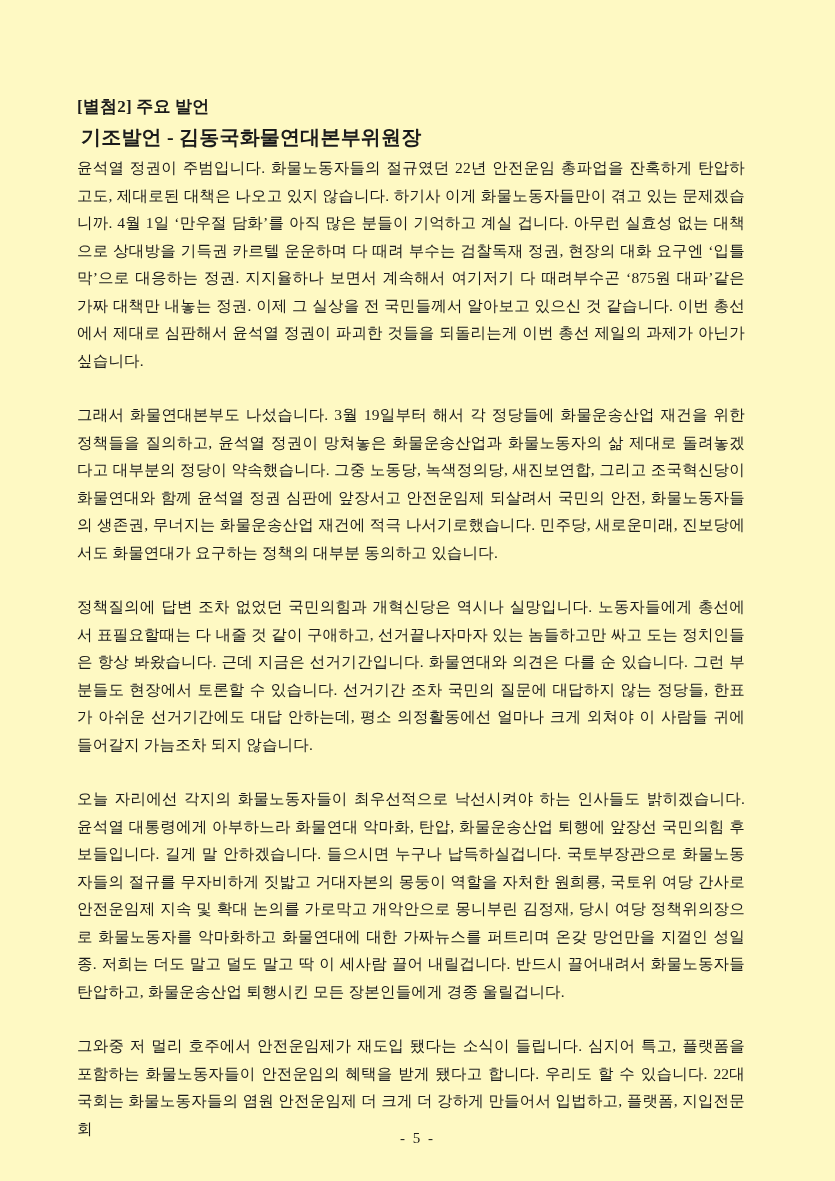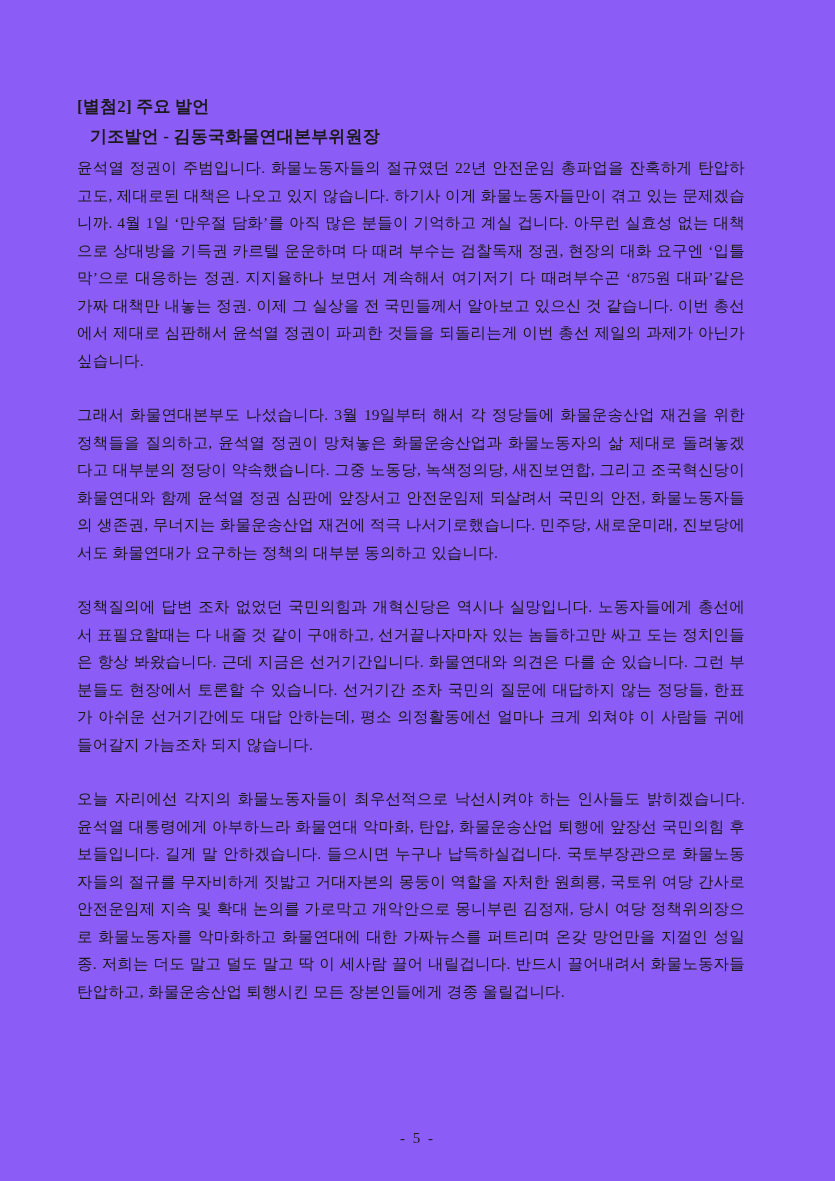--- a/index.html
+++ b/index.html
@@ -4,39 +4,39 @@
 <style>
   html, body {
     margin: 0;
     padding: 0;
     background: #ffffff;
   }
   .page {
     position: relative;
     width: 835px;
     height: 1181px;
-    background: #8b5cf6;
+    background: #fef9c3;
     box-sizing: border-box;
     padding: 92px 74px 0 77px;
     font-family: "Liberation Serif", "DejaVu Serif", serif;
     color: #1b1b1b;
     overflow: hidden;
   }
   .doc-title {
     font-size: 17px;
     font-weight: bold;
     line-height: 30px;
     margin: 0;
     letter-spacing: 0.2px;
   }
   .doc-subtitle {
-    font-size: 17px;
+    font-size: 20px;
     font-weight: bold;
     line-height: 30px;
-    margin: 0 0 2px 13px;
+    margin: 0 0 2px 4px;
     letter-spacing: 0.2px;
   }
   .body-text p {
     font-size: 15.5px;
     line-height: 27.5px;
     margin: 0 16px 27px 0;
     text-align: justify;
     word-break: break-all;
     letter-spacing: 0.2px;
   }
@@ -59,16 +59,17 @@
 
 <div class="page">
   <h1 class="doc-title">[별첨2] 주요 발언</h1>
   <h2 class="doc-subtitle">기조발언 - 김동국화물연대본부위원장</h2>
 
   <div class="body-text">
     <p>윤석열 정권이 주범입니다. 화물노동자들의 절규였던 22년 안전운임 총파업을 잔혹하게 탄압하고도, 제대로된 대책은 나오고 있지 않습니다. 하기사 이게 화물노동자들만이 겪고 있는 문제겠습니까. 4월 1일 ‘만우절 담화’를 아직 많은 분들이 기억하고 계실 겁니다. 아무런 실효성 없는 대책으로 상대방을 기득권 카르텔 운운하며 다 때려 부수는 검찰독재 정권, 현장의 대화 요구엔 ‘입틀막’으로 대응하는 정권.  지지율하나 보면서 계속해서 여기저기 다 때려부수곤 ‘875원 대파’같은 가짜 대책만 내놓는 정권. 이제 그 실상을 전 국민들께서 알아보고 있으신 것 같습니다. 이번 총선에서 제대로 심판해서 윤석열 정권이 파괴한 것들을 되돌리는게 이번 총선 제일의 과제가 아닌가 싶습니다.</p>
     <p>그래서 화물연대본부도 나섰습니다. 3월 19일부터 해서 각 정당들에 화물운송산업 재건을 위한 정책들을 질의하고, 윤석열 정권이 망쳐놓은 화물운송산업과 화물노동자의 삶 제대로 돌려놓겠다고 대부분의 정당이 약속했습니다. 그중 노동당, 녹색정의당, 새진보연합, 그리고 조국혁신당이 화물연대와 함께 윤석열 정권 심판에 앞장서고 안전운임제 되살려서 국민의 안전, 화물노동자들의 생존권, 무너지는 화물운송산업 재건에 적극 나서기로했습니다. 민주당, 새로운미래, 진보당에서도 화물연대가 요구하는 정책의 대부분 동의하고 있습니다.</p>
     <p>정책질의에 답변 조차 없었던 국민의힘과 개혁신당은 역시나 실망입니다. 노동자들에게 총선에서 표필요할때는 다 내줄 것 같이 구애하고, 선거끝나자마자 있는 놈들하고만 싸고 도는 정치인들은 항상 봐왔습니다. 근데 지금은 선거기간입니다. 화물연대와 의견은 다를 순 있습니다. 그런 부분들도 현장에서 토론할 수 있습니다. 선거기간 조차 국민의 질문에 대답하지 않는 정당들, 한표가 아쉬운 선거기간에도 대답 안하는데, 평소 의정활동에선 얼마나 크게 외쳐야 이 사람들 귀에 들어갈지 가늠조차 되지 않습니다.</p>
     <p>오늘 자리에선 각지의 화물노동자들이 최우선적으로 낙선시켜야 하는 인사들도 밝히겠습니다. 윤석열 대통령에게 아부하느라 화물연대 악마화, 탄압, 화물운송산업 퇴행에 앞장선 국민의힘 후보들입니다. 길게 말 안하겠습니다. 들으시면 누구나 납득하실겁니다. 국토부장관으로 화물노동자들의 절규를 무자비하게 짓밟고 거대자본의 몽둥이 역할을 자처한 원희룡, 국토위 여당 간사로 안전운임제 지속 및 확대 논의를 가로막고 개악안으로 몽니부린 김정재, 당시 여당 정책위의장으로 화물노동자를 악마화하고 화물연대에 대한 가짜뉴스를 퍼트리며 온갖 망언만을 지껄인 성일종. 저희는 더도 말고 덜도 말고 딱 이 세사람 끌어 내릴겁니다. 반드시 끌어내려서 화물노동자들 탄압하고, 화물운송산업 퇴행시킨 모든 장본인들에게 경종 울릴겁니다.</p>
+    <p>그와중 저 멀리 호주에서 안전운임제가 재도입 됐다는 소식이 들립니다. 심지어 특고, 플랫폼을 포함하는 화물노동자들이 안전운임의 혜택을 받게 됐다고 합니다. 우리도 할 수 있습니다. 22대 국회는 화물노동자들의 염원 안전운임제 더 크게 더 강하게 만들어서 입법하고, 플랫폼, 지입전문회</p>
   </div>
 
   <div class="page-footer">- 5 -</div>
 </div>
 
 </body></html>

